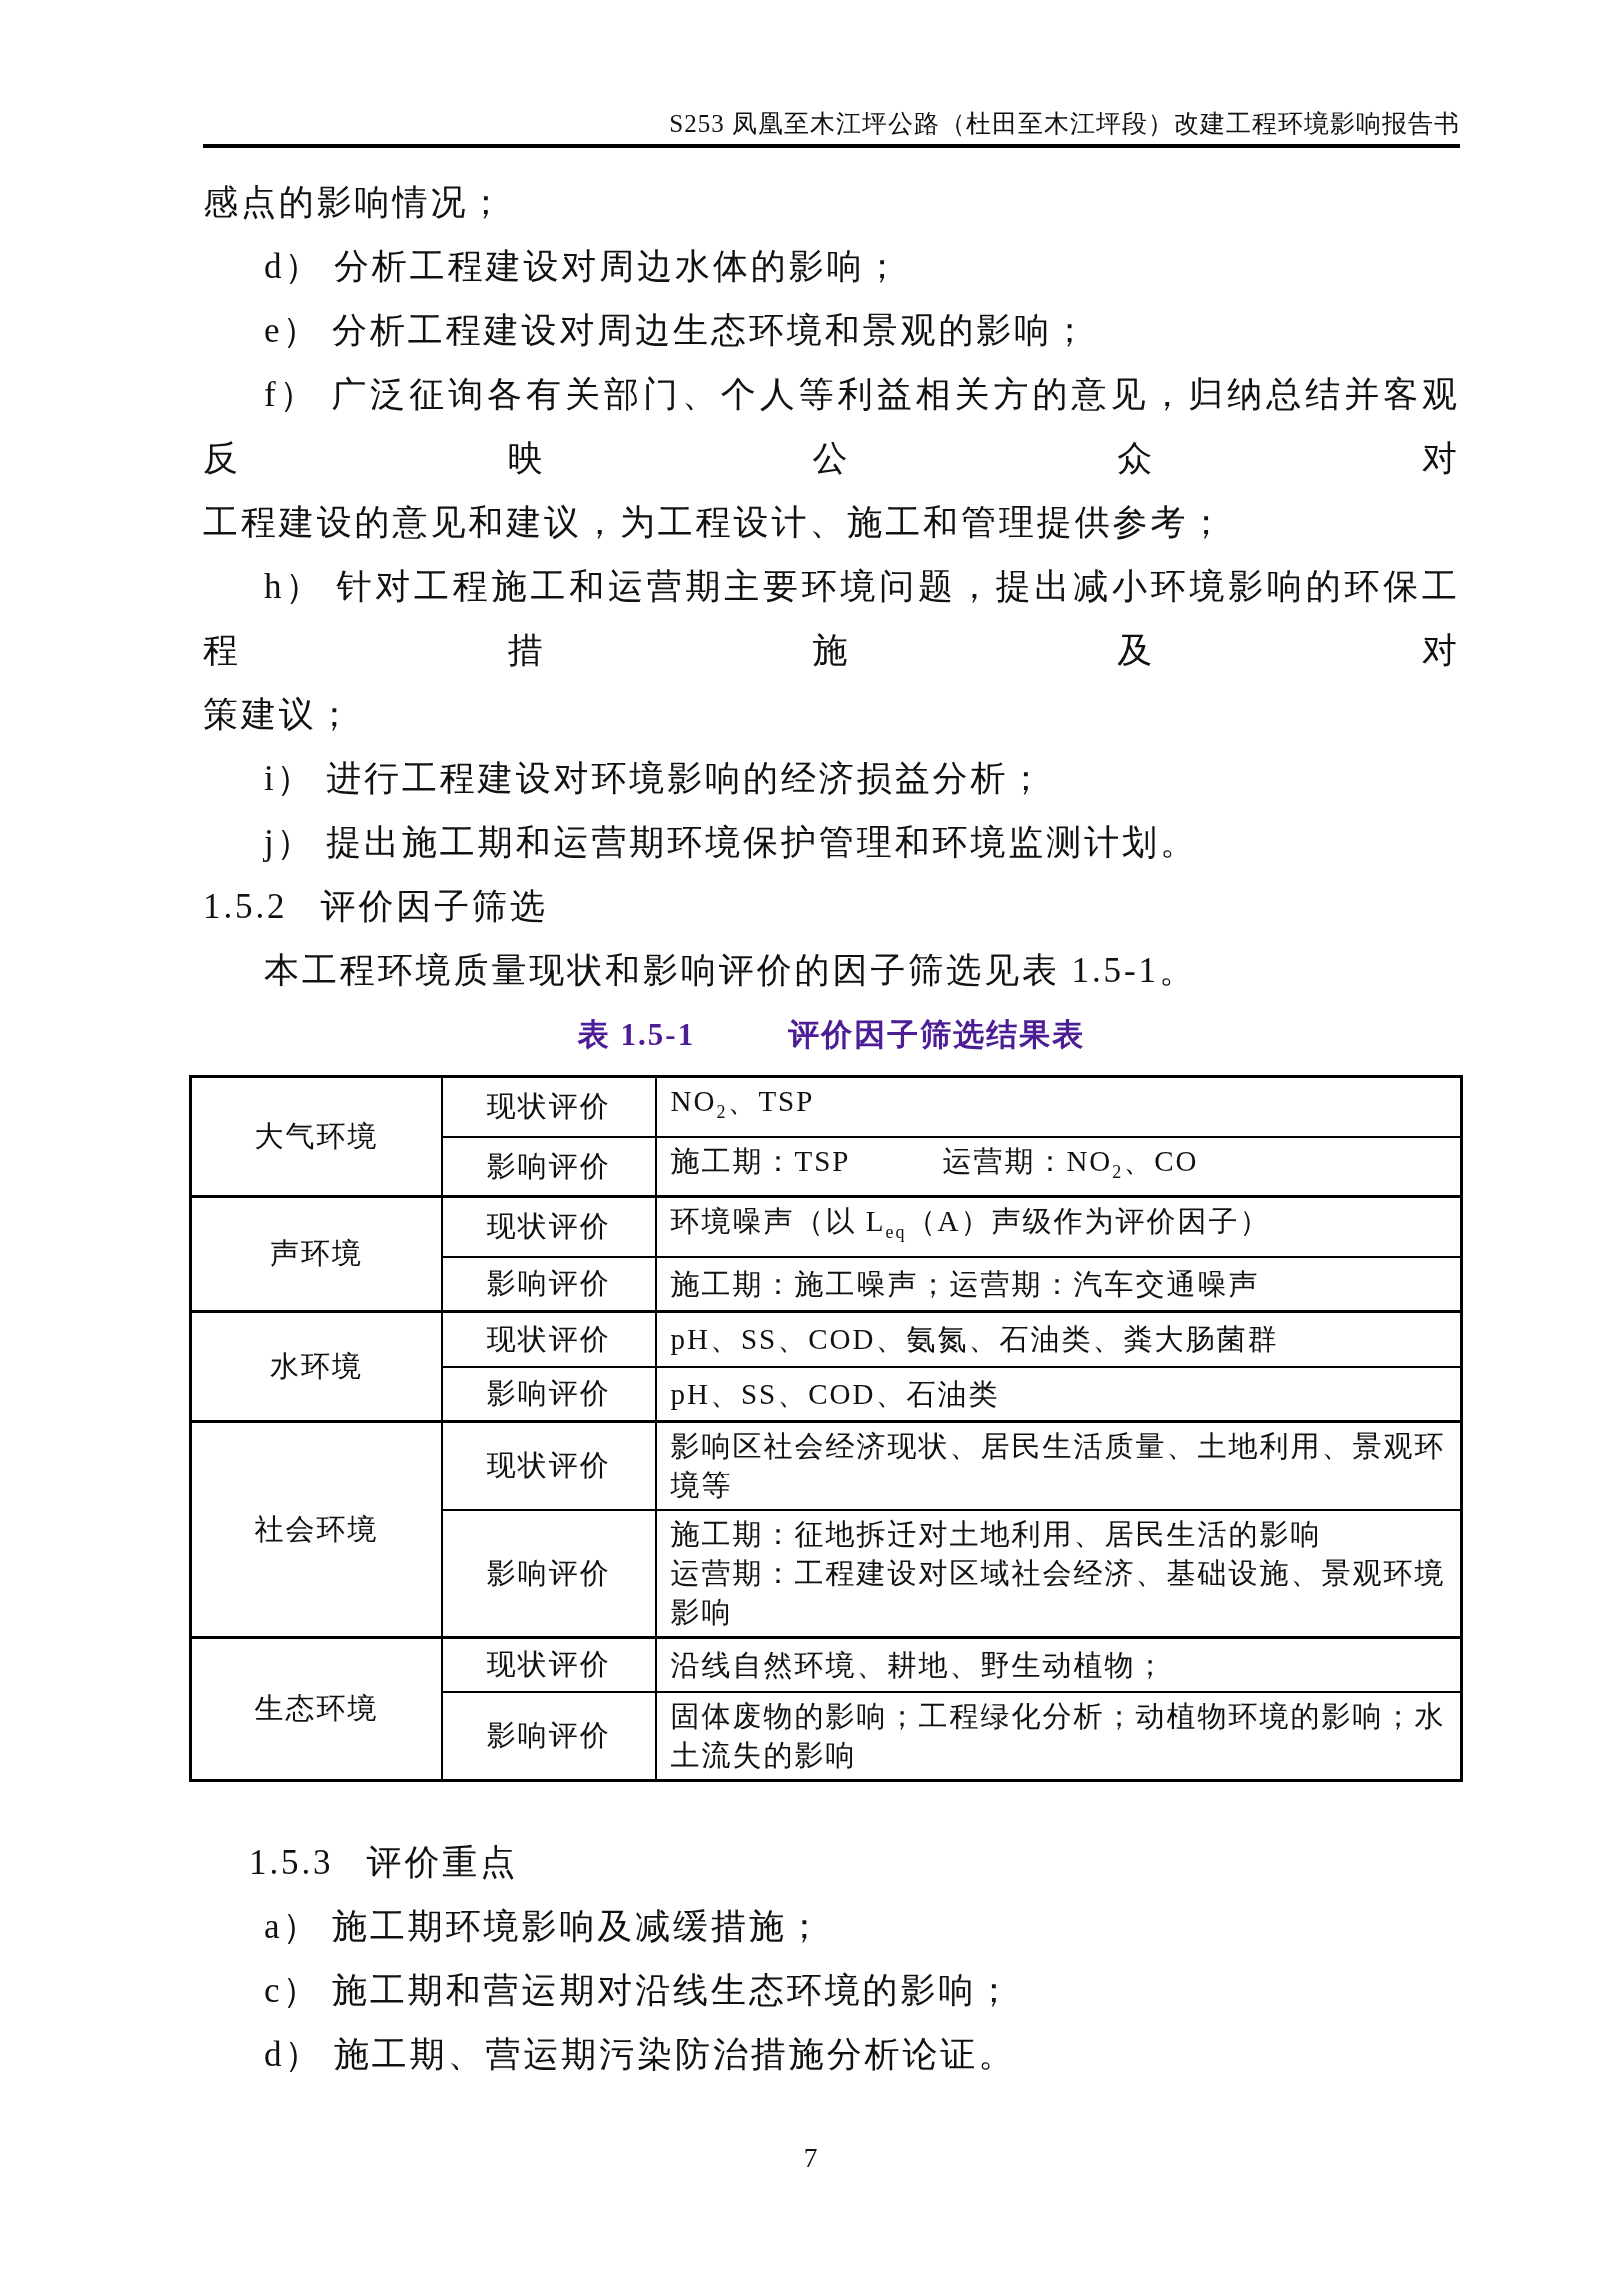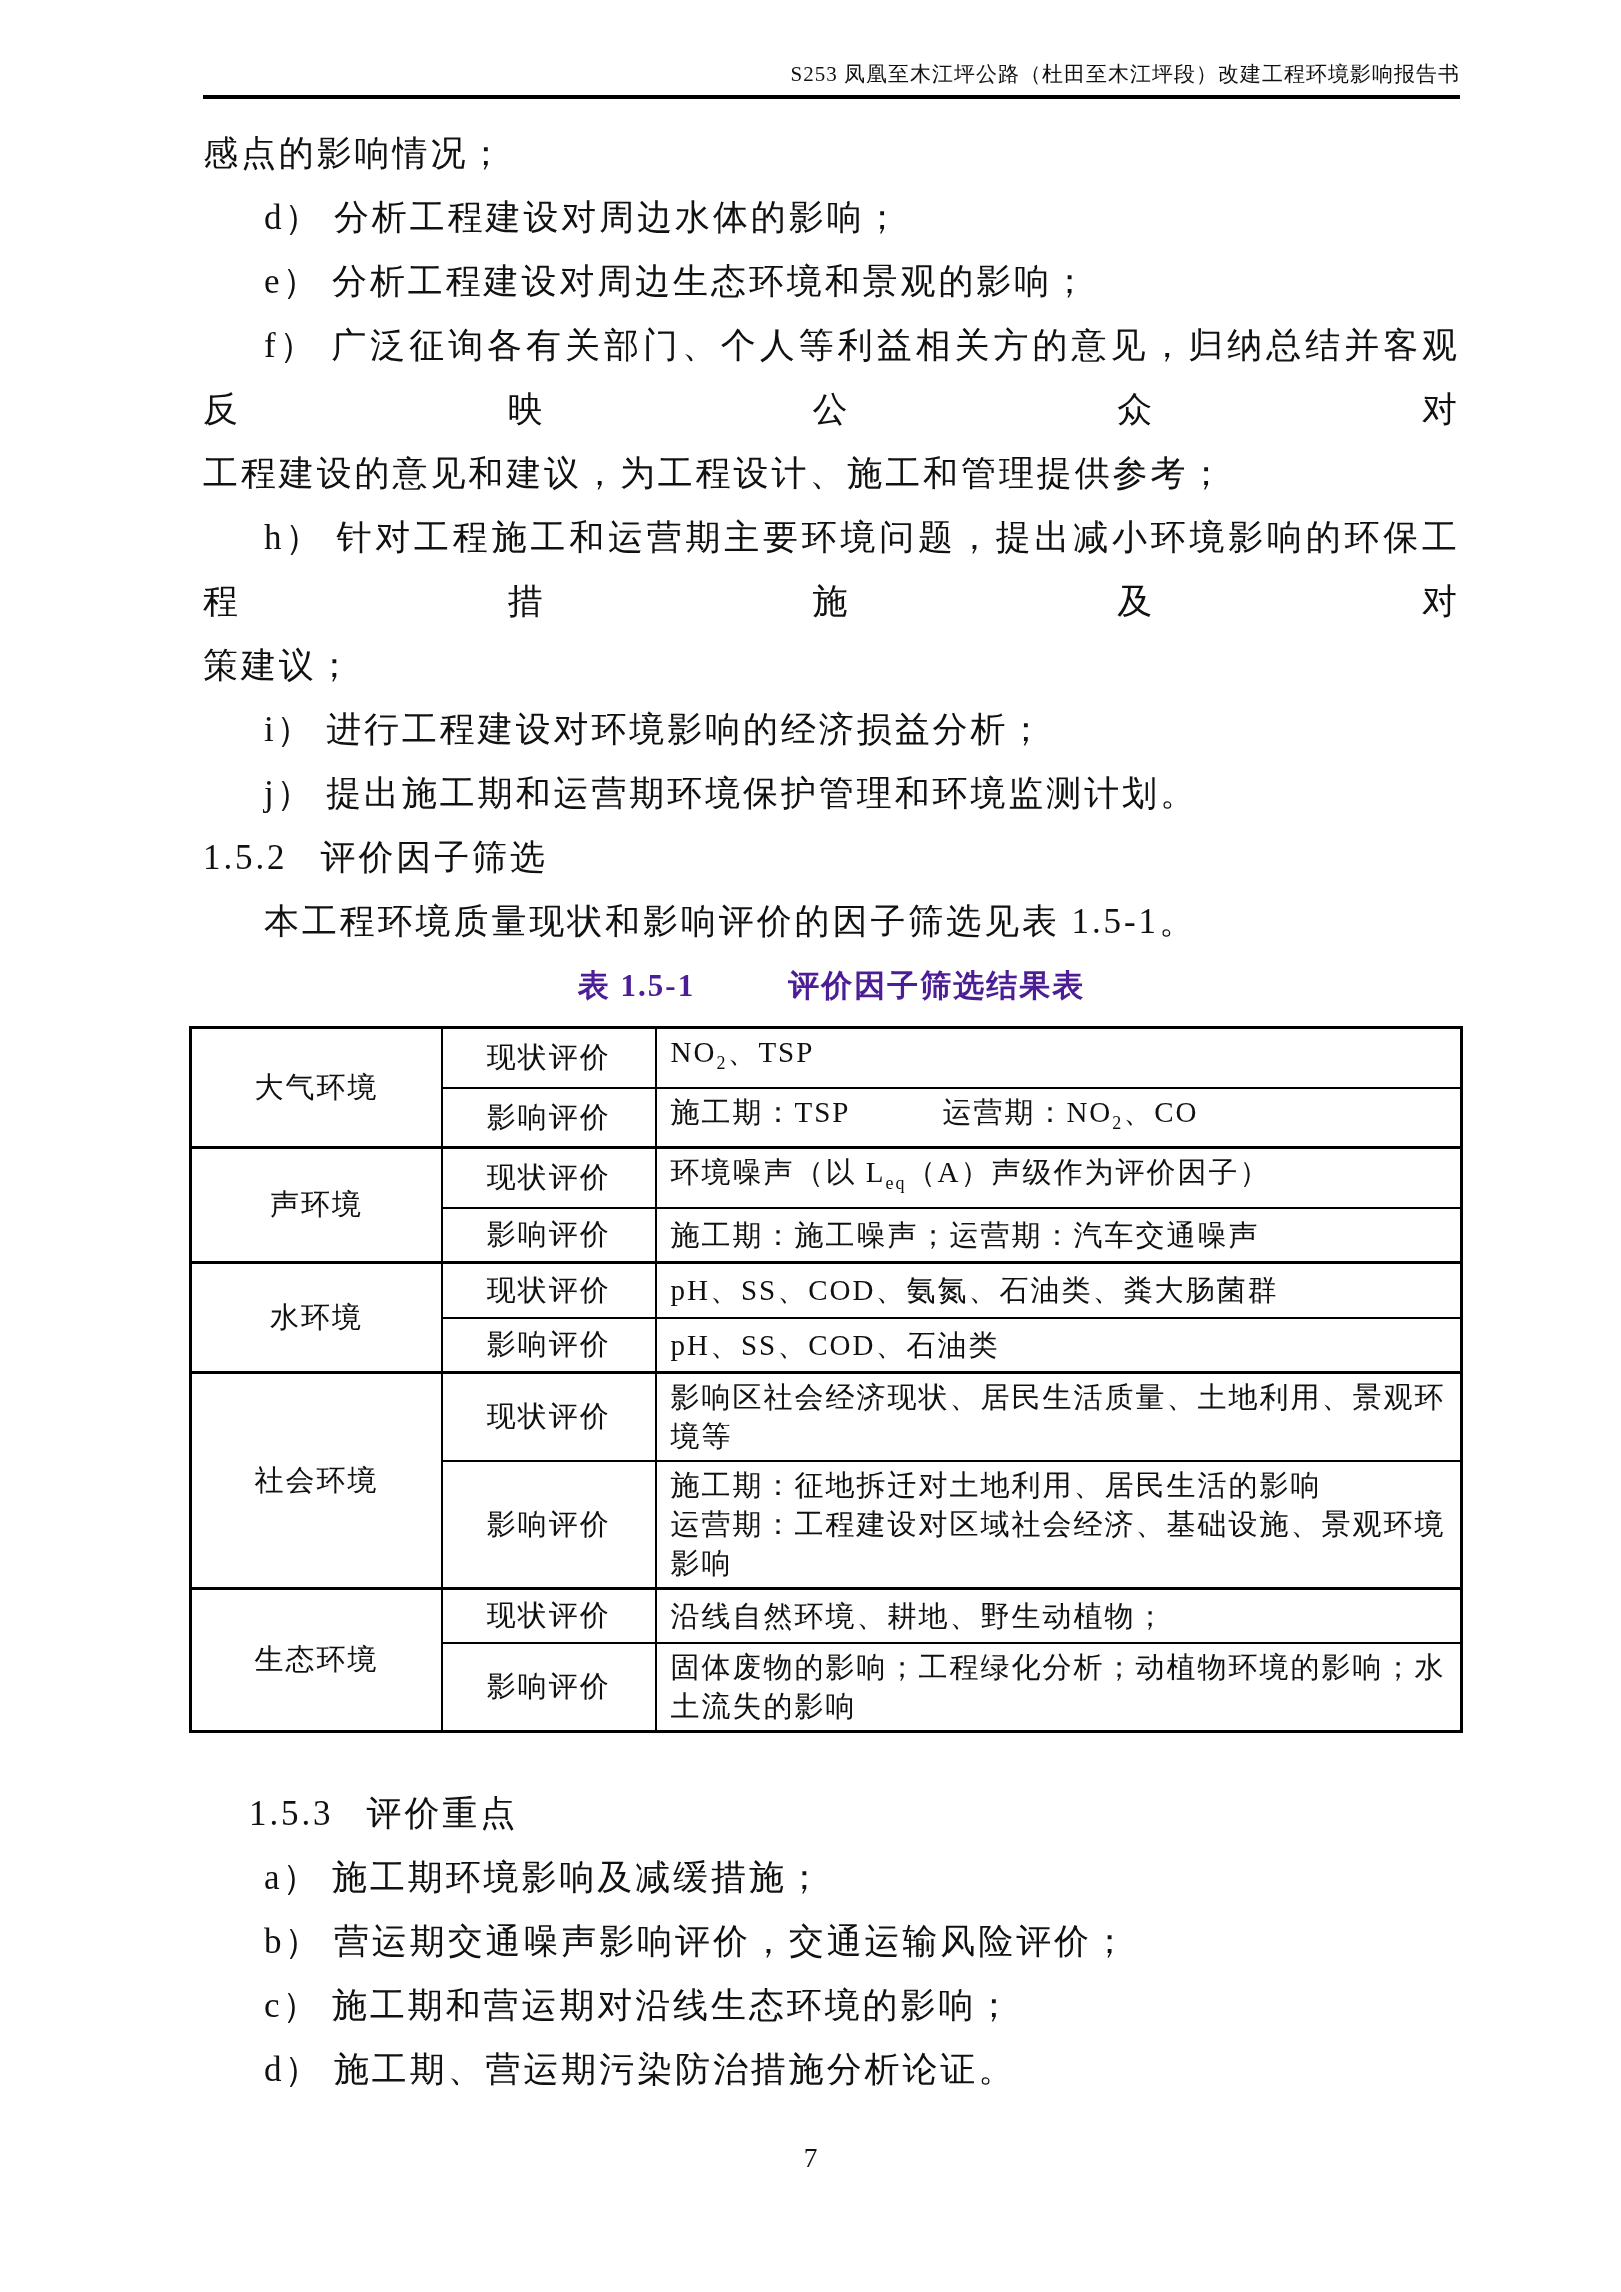--- a/index.html
+++ b/index.html
@@ -8,22 +8,22 @@
     width:1621px; height:2293px;
     margin:0 auto;
     background:#ffffff;
     color:#000;
     font-family:"Liberation Serif","DejaVu Serif",serif;
     overflow:hidden;
   }
   .content { position:absolute; left:203px; top:0; width:1257px; }
 
   .header-title {
-    margin-top:58px;
-    font-size:21px; line-height:33px;
+    margin-top:107px;
+    font-size:25px; line-height:33px;
     text-align:right; letter-spacing:1px;
     color:#111;
   }
   .header-rule { margin-top:3.9px; border-bottom:4.9px solid #000; height:0; }
 
   .body-block { margin-top:23.5px; }
   .bline {
     font-size:35px; line-height:64px;
     letter-spacing:2.9px; color:#111;
     text-align:left;
@@ -156,21 +156,20 @@
             <td class="lbl">影响评价</td>
             <td class="val">固体废物的影响；工程绿化分析；动植物环境的影响；水土流失的影响</td>
           </tr>
         </tbody>
       </table>
 
       <div class="bline sec153">
         <span>1.5.3</span><span class="hgap"></span><span>评价重点</span>
       </div>
       <div class="bline ind">a） 施工期环境影响及减缓措施；</div>
-      <div class="bline ind">b） 营运期交通噪声影响评价，交通运输风险评价；</div>
       <div class="bline ind">c） 施工期和营运期对沿线生态环境的影响；</div>
       <div class="bline ind">d） 施工期、营运期污染防治措施分析论证。</div>
     </div>
   </div>
 
   <div class="pagenum">7</div>
 </div>
 
 
 </body></html>

